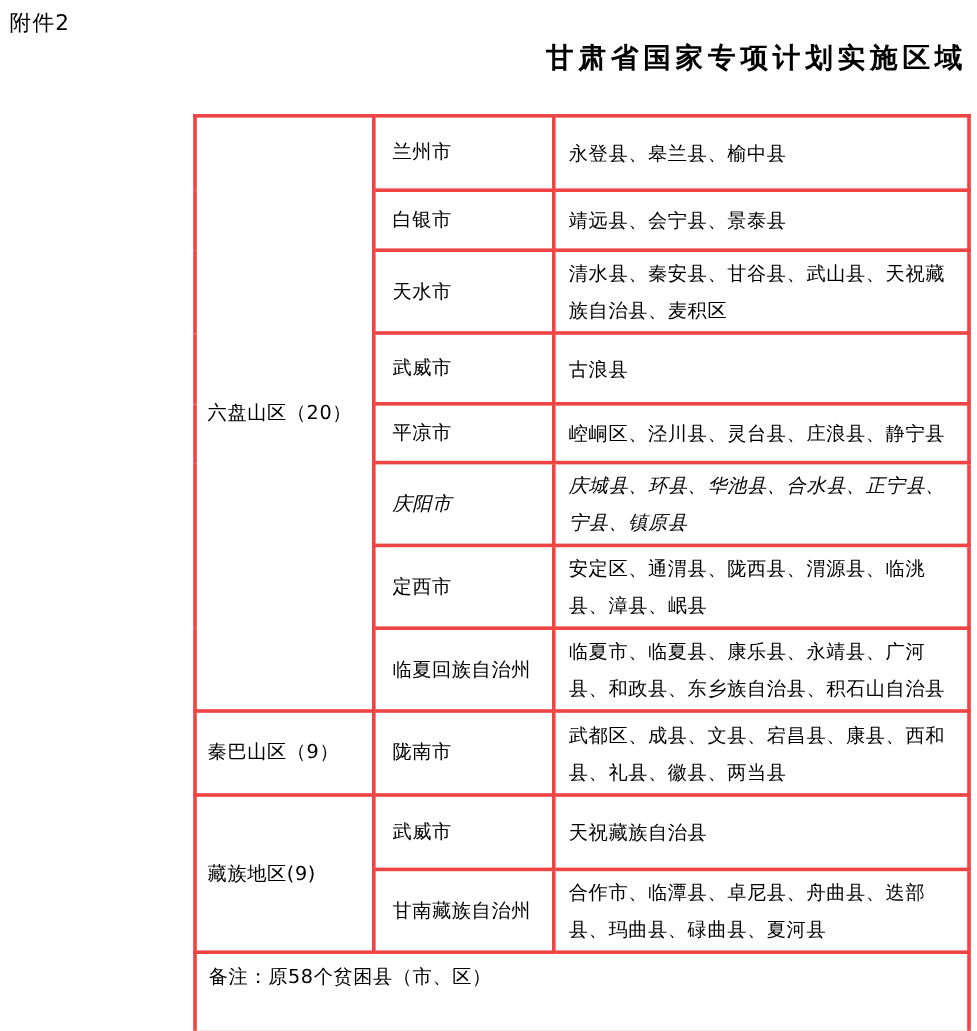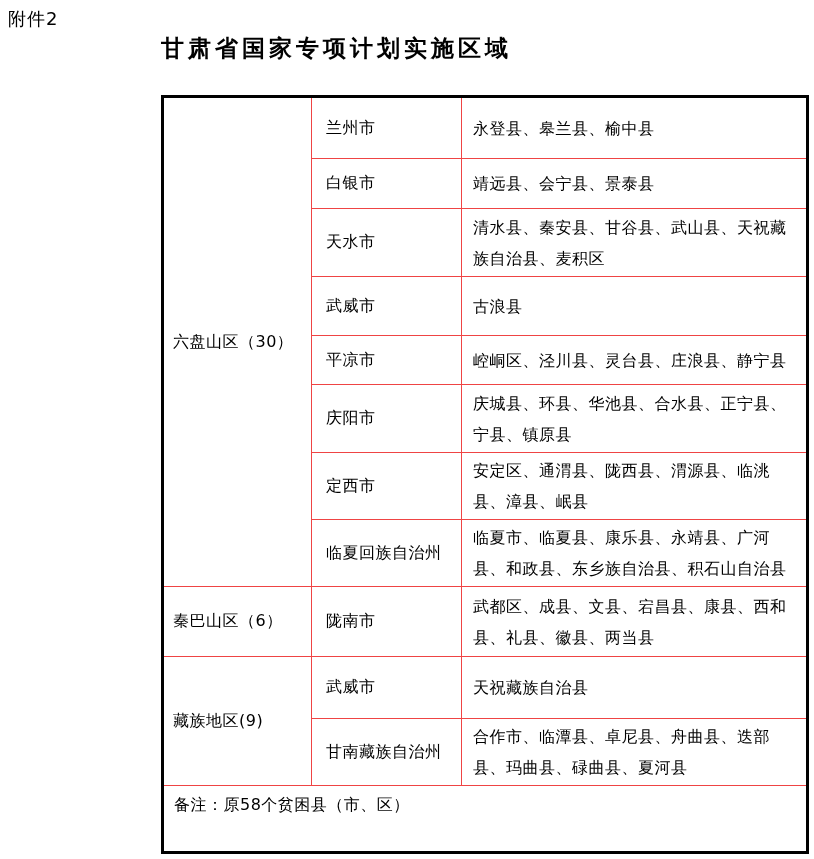--- a/index.html
+++ b/index.html
@@ -20,38 +20,38 @@
     top: 7px;
     font-size: 18px;
     font-weight: 500;
     letter-spacing: 1px;
   }
   .doc-title {
     position: absolute;
     left: 161px;
     top: 33px;
     width: 645px;
-    text-align: left;
+    text-align: right;
     font-family: "DejaVu Serif", "Liberation Serif", serif;
     font-weight: bold;
     font-size: 23px;
     letter-spacing: 4px;
     white-space: nowrap;
   }
   table.region-table {
     position: absolute;
     left: 161px;
     top: 95px;
     width: 645px;
     table-layout: fixed;
     border-collapse: collapse;
     border: 3px solid #000000;
   }
   table.region-table td {
-    border: 1px solid #ef4444;
+    border: 3px solid #ef4444;
     font-size: 16px;
     color: #000000;
     overflow: hidden;
   }
   td.region-cell {
     vertical-align: middle;
     padding: 0 2px 0 9px;
     letter-spacing: 0.5px;
   }
   td.city-cell {
@@ -80,54 +80,54 @@
 <div class="doc-title">甘肃省国家专项计划实施区域</div>
 
 <table class="region-table">
   <colgroup>
     <col style="width:149px">
     <col style="width:150px">
     <col style="width:346px">
   </colgroup>
   <tbody id="rows-body">
       <tr style="height: 62px;">
-        <td class="region-cell" rowspan="8">六盘山区（30）</td>
+        <td class="region-cell" rowspan="8">六盘山区（20）</td>
         <td class="city-cell">兰州市</td>
         <td class="counties-cell">永登县、皋兰县、榆中县</td>
       </tr>
       <tr style="height: 50px;">
         <td class="city-cell">白银市</td>
         <td class="counties-cell">靖远县、会宁县、景泰县</td>
       </tr>
       <tr style="height: 68px; margin-top: 20px;">
         <td class="city-cell">天水市</td>
         <td class="counties-cell">清水县、秦安县、甘谷县、武山县、天祝藏族自治县、麦积区</td>
       </tr>
       <tr style="height: 59px;">
         <td class="city-cell">武威市</td>
         <td class="counties-cell">古浪县</td>
       </tr>
       <tr style="height: 49px;">
         <td class="city-cell">平凉市</td>
         <td class="counties-cell">崆峒区、泾川县、灵台县、庄浪县、静宁县</td>
       </tr>
-      <tr style="height: 68px;">
+      <tr style="height: 68px; font-style: italic;">
         <td class="city-cell">庆阳市</td>
         <td class="counties-cell">庆城县、环县、华池县、合水县、正宁县、宁县、镇原县</td>
       </tr>
       <tr style="height: 67px;">
         <td class="city-cell">定西市</td>
         <td class="counties-cell">安定区、通渭县、陇西县、渭源县、临洮县、漳县、岷县</td>
       </tr>
       <tr style="height: 67px;">
         <td class="city-cell">临夏回族自治州</td>
         <td class="counties-cell">临夏市、临夏县、康乐县、永靖县、广河县、和政县、东乡族自治县、积石山自治县</td>
       </tr>
       <tr style="height: 70px;">
-        <td class="region-cell" rowspan="1">秦巴山区（6）</td>
+        <td class="region-cell" rowspan="1">秦巴山区（9）</td>
         <td class="city-cell">陇南市</td>
         <td class="counties-cell">武都区、成县、文县、宕昌县、康县、西和县、礼县、徽县、两当县</td>
       </tr>
       <tr style="height: 62px;">
         <td class="region-cell" rowspan="2">藏族地区(9)</td>
         <td class="city-cell">武威市</td>
         <td class="counties-cell">天祝藏族自治县</td>
       </tr>
       <tr style="height: 63px; margin-top: 32px;">
         <td class="city-cell">甘南藏族自治州</td>

